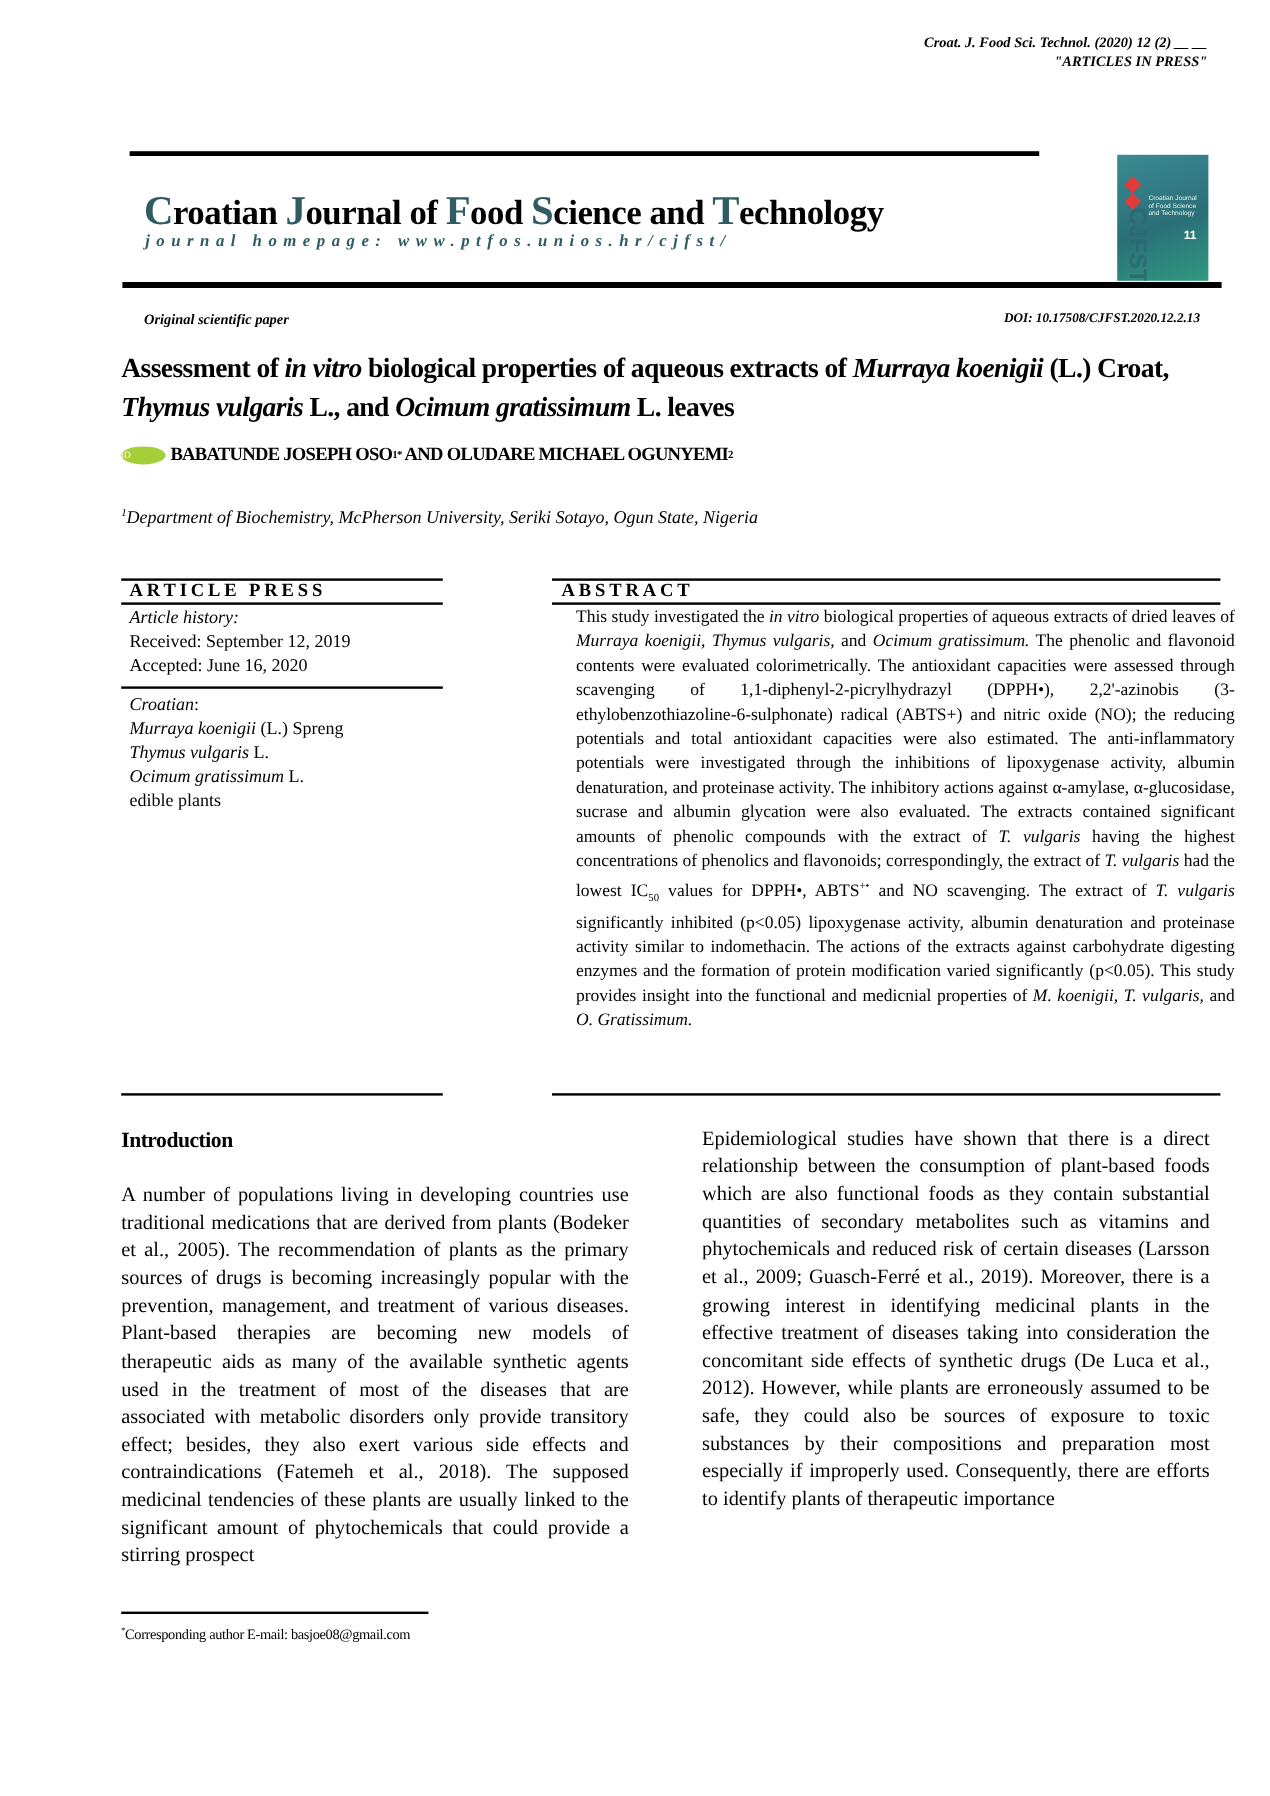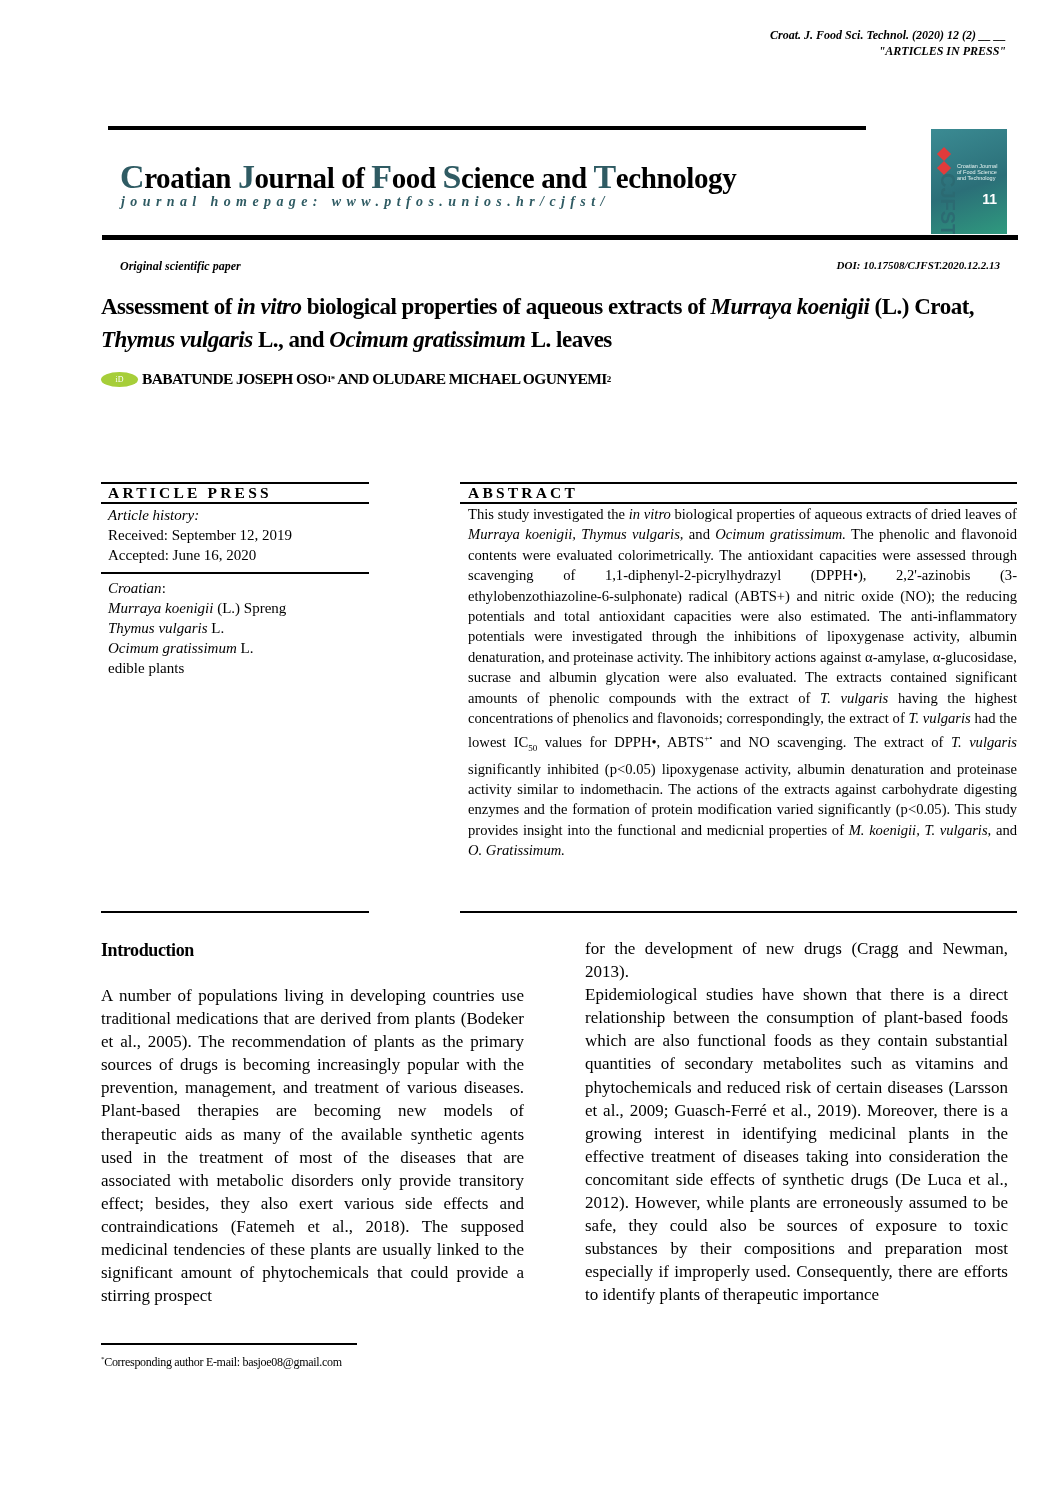--- a/index.html
+++ b/index.html
@@ -23,47 +23,47 @@
     color: #2f5b63; letter-spacing: 5.4px; white-space: nowrap;
   }
   .cover {
     left: 931px; top: 129px; width: 76px; height: 105px;
     background: linear-gradient(160deg, #3b8b93 0%, #2b6f78 55%, #2f9a7e 100%);
     overflow: hidden;
   }
   .cover .dot { position: absolute; left: 8px; width: 10px; height: 10px; background: #e23b3b; transform: rotate(45deg); }
   .cover .ctext { position: absolute; left: 26px; top: 34px; font-family: "Liberation Sans", sans-serif; font-size: 5.5px; line-height: 6px; color: #e8f4f2; }
   .cover .clogo { position: absolute; left: 4px; top: 44px; font-family: "Liberation Sans", sans-serif; font-weight: bold; font-size: 20px; color: #2c6a72; transform: rotate(90deg); transform-origin: left top; left: 28px; opacity: .9; }
-  .cover .cnum { position: absolute; right: 10px; top: 62px; font-family: "Liberation Sans", sans-serif; font-weight: bold; font-size: 14px; color: #fff; }
+  .cover .cnum { position: absolute; right: 10px; top: 62px; font-family: "Liberation Sans", sans-serif; font-weight: bold; font-size: 10px; color: #fff; }
   .rule-mid { left: 102px; top: 235px; width: 916px; height: 5px; background: #000; }
   .paper-type { left: 120px; top: 259px; font-size: 12px; font-style: italic; font-weight: bold; }
   .doi { right: 58px; top: 259px; font-size: 11px; font-style: italic; font-weight: bold; }
   .article-title {
     left: 101px; top: 290px; width: 920px; font-size: 23px; font-weight: bold; line-height: 33px;
     letter-spacing: -0.5px;
   }
   .authors {
     left: 101px; top: 370px; font-size: 15.5px; font-weight: bold; letter-spacing: -0.6px; white-space: nowrap;
     display: flex; align-items: center;
   }
   .orcid {
     display: inline-block; width: 37px; height: 15px; border-radius: 50%; background: #a6ce39;
     color: #fff; font-family: Liberation Serif, serif; font-size: 8px; font-weight: normal;
-    line-height: 15px; text-align: center; margin-right: 4px; letter-spacing: 0;
+    line-height: 15px; margin-right: 4px; letter-spacing: 0;
   }
   .authors sup { font-size: 9px; }
   .affils { left: 101px; top: 417px; font-size: 15px; font-style: italic; line-height: 21px; }
   .affils sup { font-size: 9px; }
 
   .rule-thin { height: 2px; background: #000; }
   .box-head { font-size: 15.5px; font-weight: bold; letter-spacing: 3.2px; line-height: 18px; }
   .info-text { font-size: 15px; line-height: 20px; }
 
   .abstract {
-    left: 468px; top: 504px; width: 549px; font-size: 14.6px; line-height: 20.4px; text-align: justify;
+    left: 480px; top: 504px; width: 549px; font-size: 14.6px; line-height: 20.4px; text-align: justify;
   }
   .abstract sub { font-size: 9px; }
   .abstract sup { font-size: 9px; }
 
   .col { font-size: 17px; line-height: 23.1px; text-align: justify; width: 423px; }
   .intro-head { left: 101px; top: 940px; font-size: 18px; font-weight: bold; letter-spacing: -0.4px; }
   .col-left { left: 101px; top: 984px; }
   .col-right { left: 585px; top: 937px; }
   .col p { margin: 0; }
 
@@ -106,20 +106,21 @@
 <div class="abs authors">
   <span class="orcid">iD</span>
   <span>BABATUNDE JOSEPH OSO</span>
     <sup>1*</sup>
   <span style="white-space:pre;"> AND </span>
   <span>OLUDARE MICHAEL OGUNYEMI</span>
     <sup>2</sup>
 </div>
 
 <div class="abs affils">
+  <div><sup>1</sup><span>Department of Biochemistry, McPherson University, Seriki Sotayo, Ogun State, Nigeria</span></div>
 </div>
 
 <div class="abs rule-thin" style="left:101px; top:482px; width:268px;"></div>
 <div class="abs box-head" style="left:108px; top:484px;">ARTICLE PRESS</div>
 <div class="abs rule-thin" style="left:101px; top:502px; width:268px;"></div>
 <div class="abs info-text" style="left:108px; top:505px;">
   <div><i>Article history:</i></div>
   <div>Received: September 12, 2019</div>
   <div>Accepted: June 16, 2020</div>
 </div>
@@ -137,18 +138,17 @@
 <div class="abs box-head" style="left:468px; top:484px;">ABSTRACT</div>
 <div class="abs rule-thin" style="left:460px; top:502px; width:557px;"></div>
 <div class="abs abstract"><span>This study investigated the </span><i>in vitro</i><span> biological properties of aqueous extracts of dried leaves of </span><i>Murraya koenigii, Thymus vulgaris,</i><span> and </span><i>Ocimum gratissimum.</i><span> The phenolic and flavonoid contents were evaluated colorimetrically. The antioxidant capacities were assessed through scavenging of 1,1-diphenyl-2-picrylhydrazyl (DPPH•), 2,2'-azinobis (3-ethylobenzothiazoline-6-sulphonate) radical (ABTS+) and nitric oxide (NO); the reducing potentials and total antioxidant capacities were also estimated. The anti-inflammatory potentials were investigated through the inhibitions of lipoxygenase activity, albumin denaturation, and proteinase activity. The inhibitory actions against α-amylase, α-glucosidase, sucrase and albumin glycation were also evaluated. The extracts contained significant amounts of phenolic compounds with the extract of </span><i>T. vulgaris</i><span> having the highest concentrations of phenolics and flavonoids; correspondingly, the extract of </span><i>T. vulgaris</i><span> had the lowest IC</span><sub>50</sub><span> values for DPPH•, ABTS</span><sup>+•</sup><span> and NO scavenging. The extract of </span><i>T. vulgaris</i><span> significantly inhibited (p&lt;0.05) lipoxygenase activity, albumin denaturation and proteinase activity similar to indomethacin. The actions of the extracts against carbohydrate digesting enzymes and the formation of protein modification varied significantly (p&lt;0.05). This study provides insight into the functional and medicnial properties of </span><i>M. koenigii, T. vulgaris,</i><span> and </span><i>O. Gratissimum.</i></div>
 <div class="abs rule-thin" style="left:460px; top:911px; width:557px;"></div>
 
 <h2 class="abs intro-head" style="margin:0;">Introduction</h2>
 <div class="abs col col-left">
   <p>A number of populations living in developing countries use traditional medications that are derived from plants (Bodeker et al., 2005). The recommendation of plants as the primary sources of drugs is becoming increasingly popular with the prevention, management, and treatment of various diseases. Plant-based therapies are becoming new models of therapeutic aids as many of the available synthetic agents used in the treatment of most of the diseases that are associated with metabolic disorders only provide transitory effect; besides, they also exert various side effects and contraindications (Fatemeh et al., 2018). The supposed medicinal tendencies of these plants are usually linked to the significant amount of phytochemicals that could provide a stirring prospect</p>
 </div>
 <div class="abs col col-right">
-  <p>for the development of new drugs (Cragg and Newman, 2013).</p>
   <p>Epidemiological studies have shown that there is a direct relationship between the consumption of plant-based foods which are also functional foods as they contain substantial quantities of secondary metabolites such as vitamins and phytochemicals and reduced risk of certain diseases (Larsson et al., 2009; Guasch-Ferré et al., 2019). Moreover, there is a growing interest in identifying medicinal plants in the effective treatment of diseases taking into consideration the concomitant side effects of synthetic drugs (De Luca et al., 2012). However, while plants are erroneously assumed to be safe, they could also be sources of exposure to toxic substances by their compositions and preparation most especially if improperly used. Consequently, there are efforts to identify plants of therapeutic importance</p>
 </div>
 
 <div class="abs footnote-rule"></div>
 <div class="abs footnote"><sup>*</sup><span>Corresponding author E-mail: basjoe08@gmail.com</span></div>
 
 </body></html>

